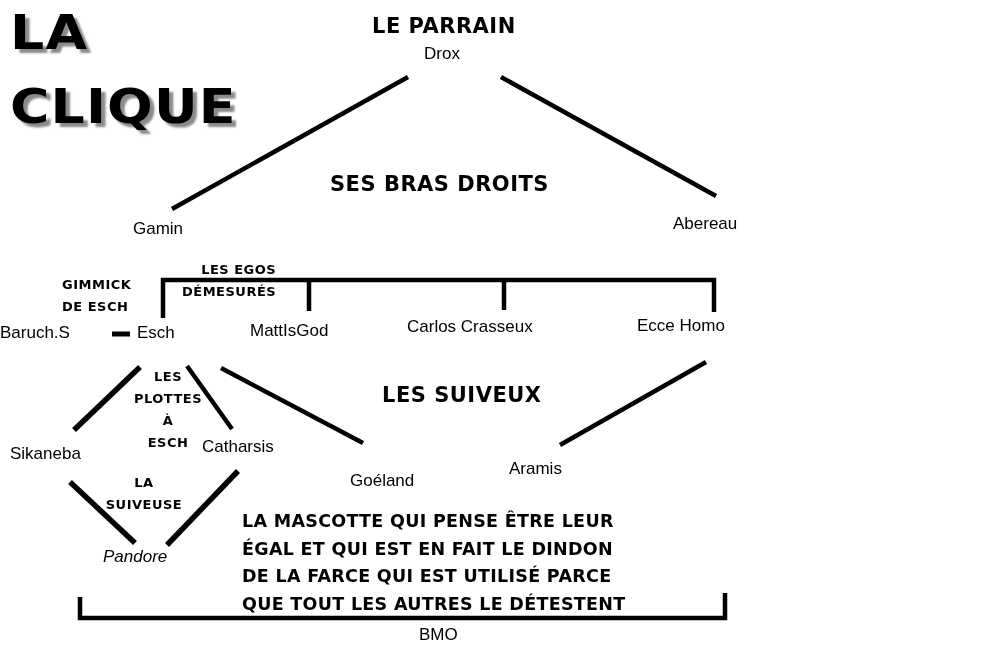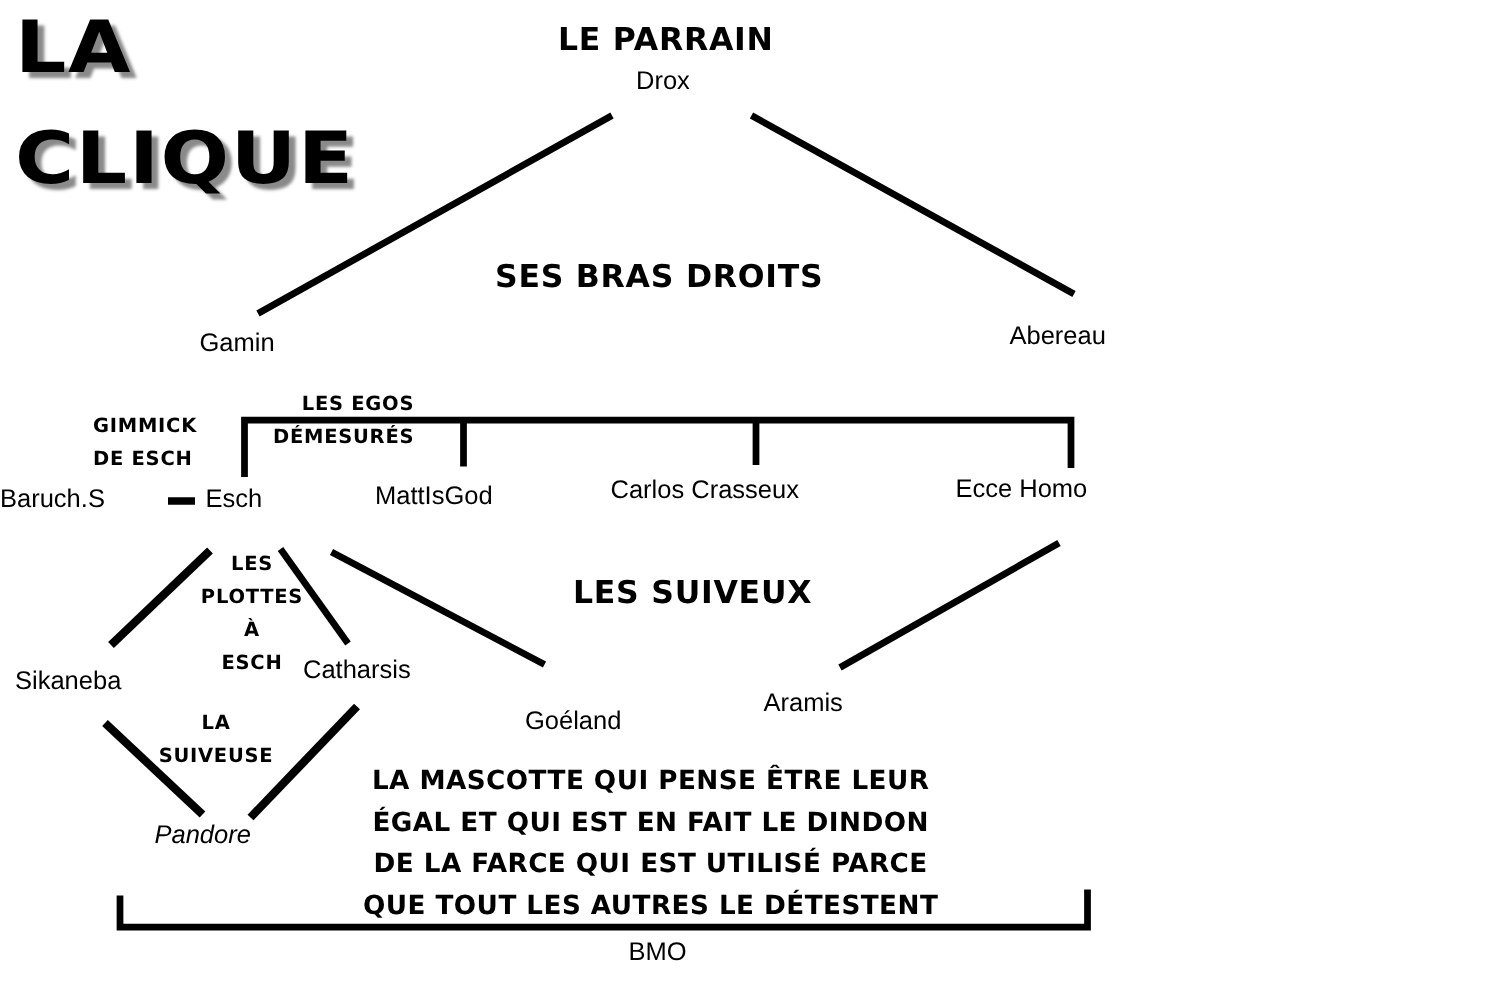--- a/index.html
+++ b/index.html
@@ -101,21 +101,21 @@
   <div class="t name" style="left:350px; top:456px;margin-top:16px;">Goéland</div>
   <div class="t name" style="left:509px; top:460px;">Aramis</div>
 
   <div class="t small" style="left:94px; top:472px; width:100px;">
     <div>LA</div>
     <div>SUIVEUSE</div>
   </div>
 
   <div class="t name" style="left:103px; top:548px;font-style:italic;">Pandore</div>
 
-  <div class="t note" style="left:242px; top:508px;text-align:center;">
+  <div class="t note" style="left:242px; top:508px;">
     <div>LA MASCOTTE QUI PENSE ÊTRE LEUR</div>
     <div>ÉGAL ET QUI EST EN FAIT LE DINDON</div>
     <div>DE LA FARCE QUI EST UTILISÉ PARCE</div>
     <div>QUE TOUT LES AUTRES LE DÉTESTENT</div>
   </div>
 
   <div class="t name" style="left:419px; top:626px;text-align:center;">BMO</div>
 </div>
 
 </body></html>

